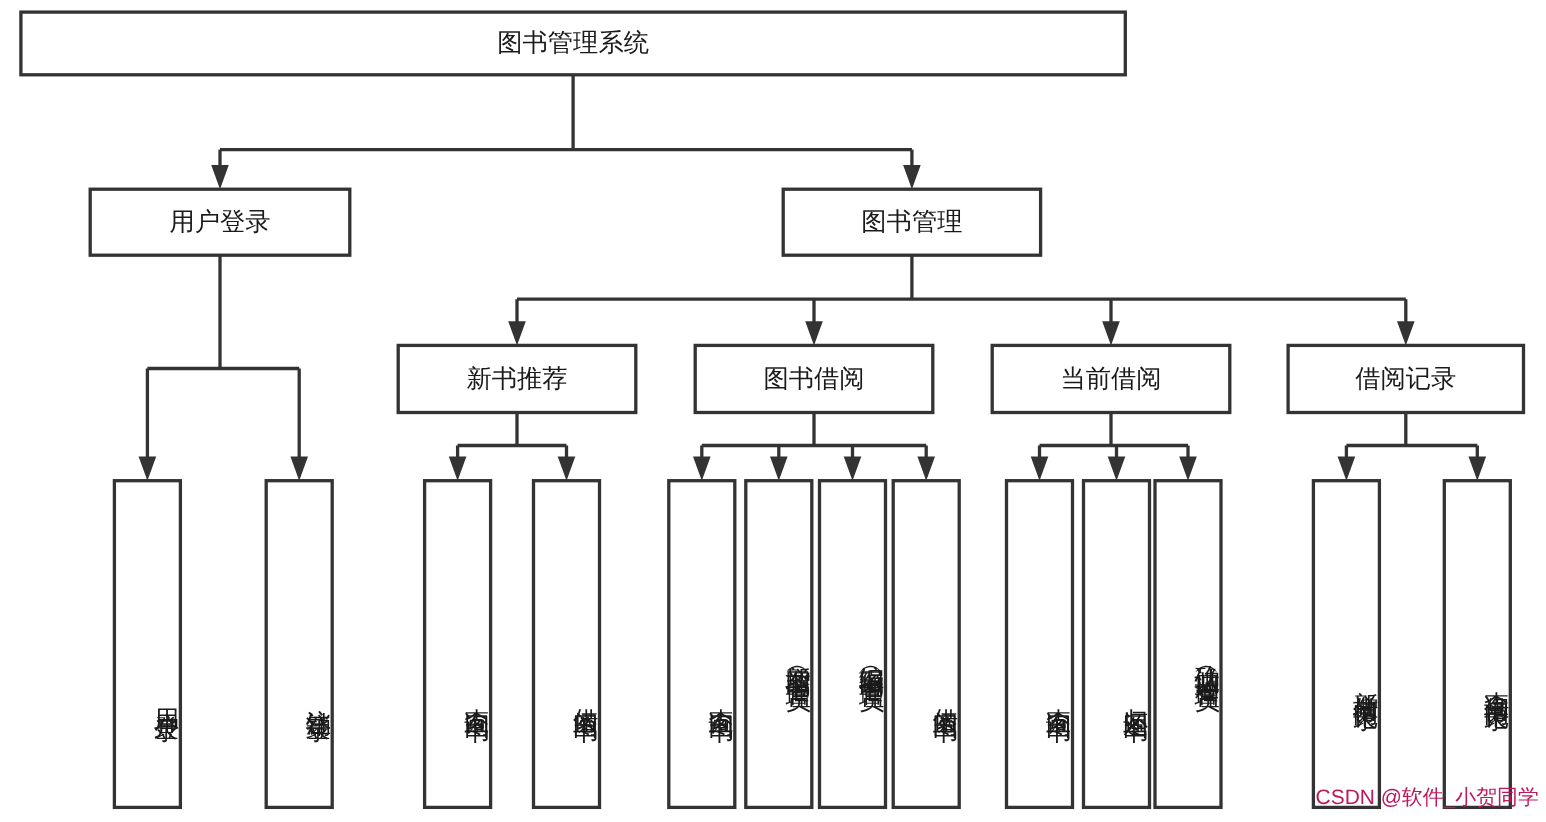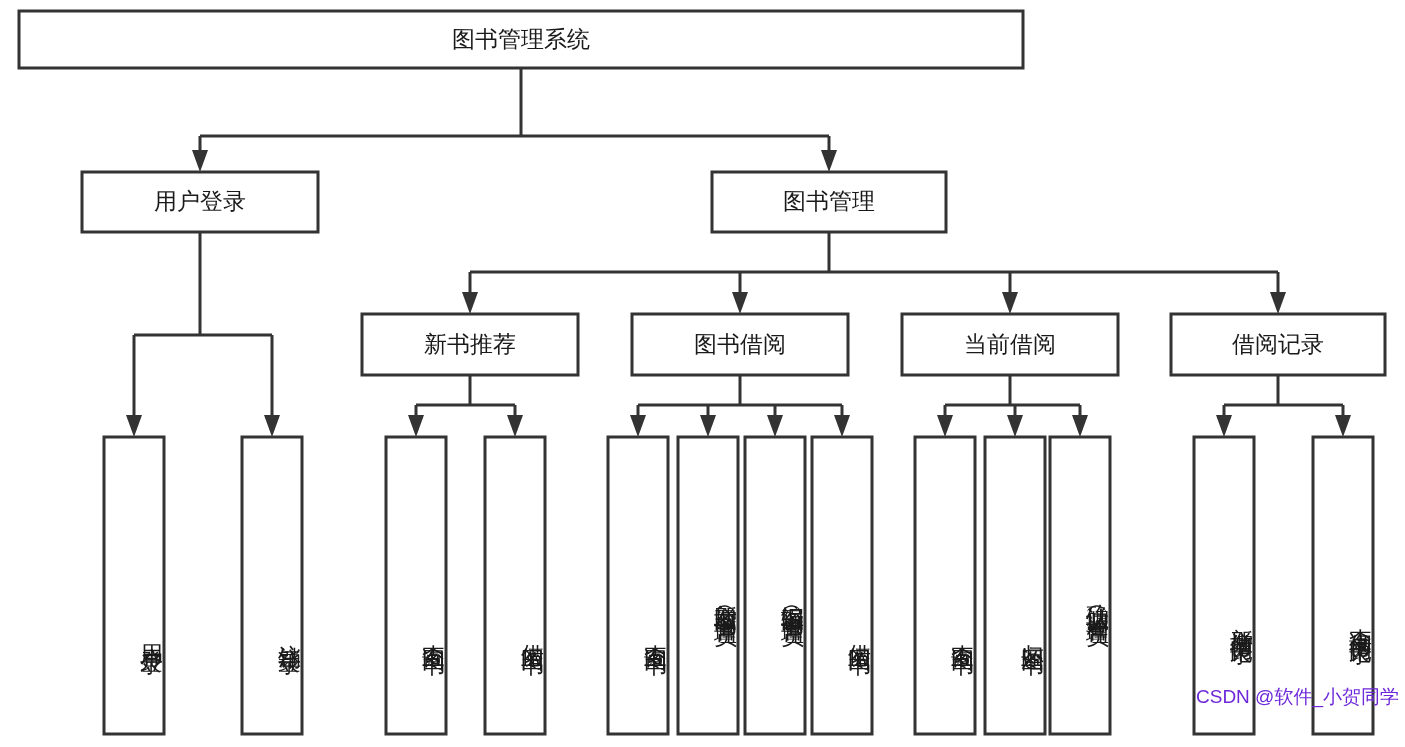--- a/index.html
+++ b/index.html
@@ -155,21 +155,21 @@
         <rect x="678" y="437" width="60" height="297" class="node-box"></rect>
         <rect x="745" y="437" width="60" height="297" class="node-box"></rect>
         <rect x="812" y="437" width="60" height="297" class="node-box"></rect>
         <rect x="915" y="437" width="60" height="297" class="node-box"></rect>
         <rect x="985" y="437" width="60" height="297" class="node-box"></rect>
         <rect x="1050" y="437" width="60" height="297" class="node-box"></rect>
         <rect x="1194" y="437" width="60" height="297" class="node-box"></rect>
         <rect x="1313" y="437" width="60" height="297" class="node-box"></rect>
       </g>
     </svg>
-  <div class="watermark" id="watermark-el" style="left: 1196px; top: 684px; color: #6d28d9;">CSDN @软件_小贺同学</div>
+  <div class="watermark" id="watermark-el" style="left: 1196px; top: 712px; color: #be185d;">CSDN @软件_小贺同学</div>
 <div class="node-label-v" style="left: 104px; top: 533.5px; width: 60px; height: 196.5px;">用户登录</div>
     <div class="node-label-v" style="left: 242px; top: 533.5px; width: 60px; height: 196.5px;">注销登录</div>
     <div class="node-label-v" style="left: 386px; top: 533.5px; width: 60px; height: 196.5px;">查询图书</div>
     <div class="node-label-v" style="left: 485px; top: 533.5px; width: 60px; height: 196.5px;">借阅图书</div>
     <div class="node-label-v" style="left: 608px; top: 533.5px; width: 60px; height: 196.5px;">查询图书</div>
     <div class="node-label-v" style="left: 678px; top: 468.5px; width: 60px; height: 261.5px;">新增图书（管理员）</div>
     <div class="node-label-v" style="left: 745px; top: 468.5px; width: 60px; height: 261.5px;">编辑图书（管理员）</div>
     <div class="node-label-v" style="left: 812px; top: 533.5px; width: 60px; height: 196.5px;">借阅图书</div>
     <div class="node-label-v" style="left: 915px; top: 533.5px; width: 60px; height: 196.5px;">查询图书</div>
     <div class="node-label-v" style="left: 985px; top: 533.5px; width: 60px; height: 196.5px;">归还图书</div>

